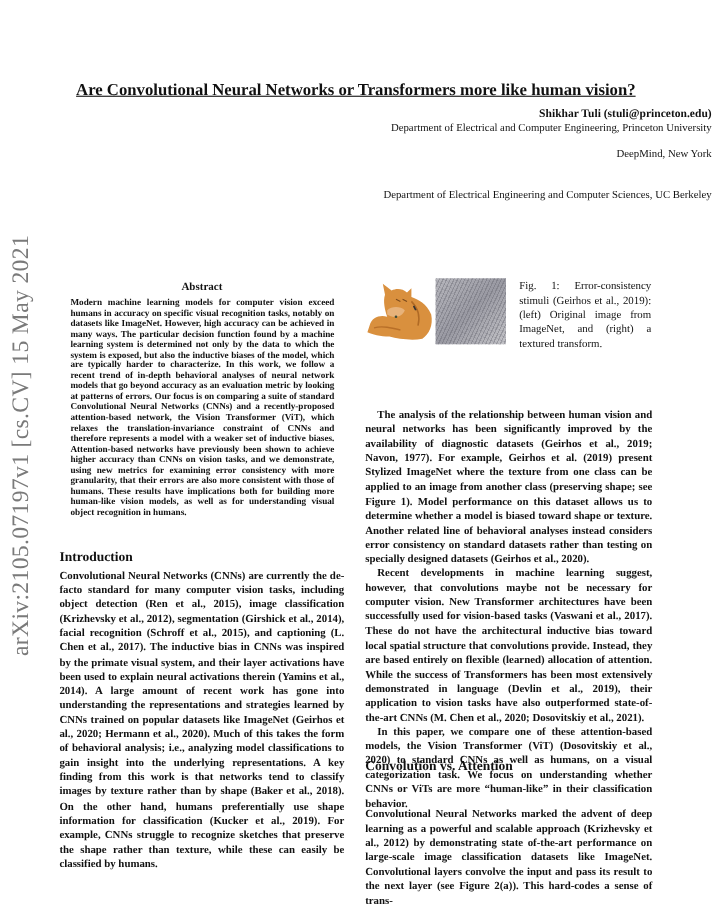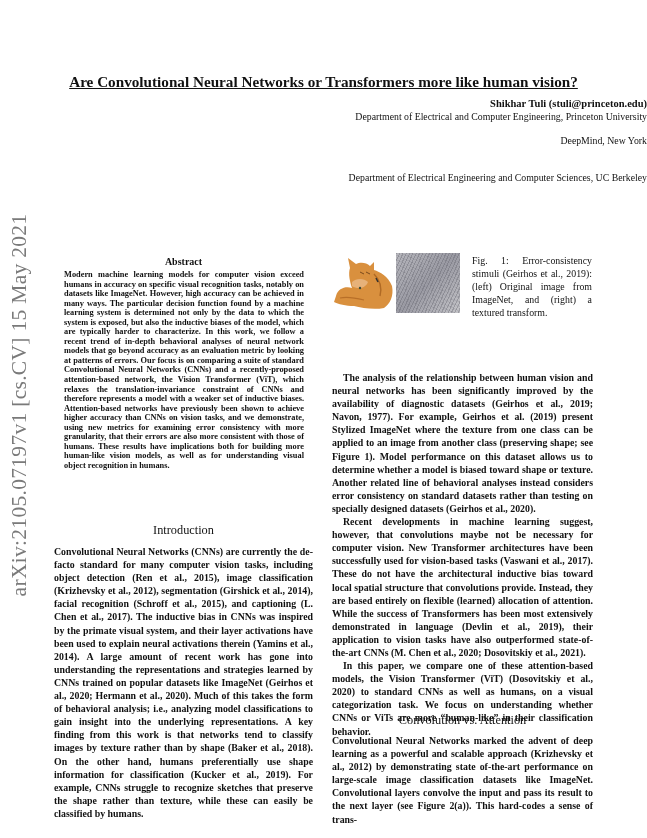--- a/index.html
+++ b/index.html
@@ -12,21 +12,21 @@
   .title { position:absolute; top:73px; left:0; width:647px; text-align:center;
            font-weight:bold; font-size:15.2px;text-decoration:underline; }
   .author-block { position:absolute; left:0; width:647px; text-align:right; }
   .author-name { font-weight:bold; font-size:10.5px; line-height:13px; }
   .author-aff { font-size:9.8px; line-height:13px; }
   .col { position:absolute; text-align:justify;font-weight:bold; }
   .abstract-head { position:absolute; left:54px; width:259px; top:256px; text-align:center;
                    font-weight:bold; font-size:10px; }
   .abstract-body { left:64px; width:240px; top:270px; font-size:8.35px; line-height:9.55px;
                    hyphens:manual; }
-  .section-head { position:absolute; text-align:center; font-weight:normal; font-size:12.3px;margin-top:24px; }
+  .section-head { position:absolute; text-align:left; font-weight:bold; font-size:12.3px; }
   .body-text { font-size:9.85px; line-height:13.1px; }
   .body-text p { margin:0; }
   .indent { text-indent:11px; }
   .fig { position:absolute; left:330px; top:252px; width:135px; height:62px; }
   .fig-cat { position:absolute; left:0; top:0; width:64px; height:60px; }
   .fig-tex { position:absolute; left:66px; top:1px; width:64px; height:60px;
              background:
                repeating-linear-gradient(115deg, rgba(90,90,100,0.35) 0 1px, transparent 1px 3px),
                repeating-linear-gradient(25deg, rgba(140,140,150,0.3) 0 1px, transparent 1px 4px),
                linear-gradient(135deg,#b7b7bd,#9a9aa3 50%,#c4c4c8);
@@ -53,21 +53,21 @@
 <div class="author-block" style="top:171px;">
   <div class="author-aff">Department of Electrical Engineering and Computer Sciences, UC Berkeley</div>
 </div>
 <div class="author-block" style="top:208px;">
 </div>
 
 <div class="abstract-head">Abstract</div>
 <div class="col abstract-body">Modern machine learning models for computer vision exceed humans in accuracy on specific visual recognition tasks, notably on datasets like ImageNet. However, high accuracy can be achieved in many ways. The particular decision function found by a machine learning system is determined not only by the data to which the system is exposed, but also the inductive biases of the model, which are typically harder to characterize. In this work, we follow a recent trend of in-depth behavioral analyses of neural network models that go beyond accuracy as an evaluation metric by looking at patterns of errors. Our focus is on comparing a suite of standard Convolutional Neural Networks (CNNs) and a recently-proposed attention-based network, the Vision Transformer (ViT), which relaxes the translation-invariance constraint of CNNs and therefore represents a model with a weaker set of inductive biases. Attention-based networks have previously been shown to achieve higher accuracy than CNNs on vision tasks, and we demonstrate, using new metrics for examining error consistency with more granularity, that their errors are also more consistent with those of humans. These results have implications both for building more human-like vision models, as well as for understanding visual object recognition in humans.</div>
 
 <div class="section-head" style="left:54px; width:259px; top:499px;">Introduction</div>
-<div class="col body-text" style="left:54px; width:259px; top:517px;margin-top:28px;">
+<div class="col body-text" style="left:54px; width:259px; top:517px;">
   <p>Convolutional Neural Networks (CNNs) are currently the de-facto standard for many computer vision tasks, including object detection (Ren et al., 2015), image classification (Krizhevsky et al., 2012), segmentation (Girshick et al., 2014), facial recognition (Schroff et al., 2015), and captioning (L. Chen et al., 2017). The inductive bias in CNNs was inspired by the primate visual system, and their layer activations have been used to explain neural activations therein (Yamins et al., 2014). A large amount of recent work has gone into understanding the representations and strategies learned by CNNs trained on popular datasets like ImageNet (Geirhos et al., 2020; Hermann et al., 2020). Much of this takes the form of behavioral analysis; i.e., analyzing model classifications to gain insight into the underlying representations. A key finding from this work is that networks tend to classify images by texture rather than by shape (Baker et al., 2018). On the other hand, humans preferentially use shape information for classification (Kucker et al., 2019). For example, CNNs struggle to recognize sketches that preserve the shape rather than texture, while these can easily be classified by humans.</p>
 </div>
 
 <div class="fig">
   <svg class="fig-cat" viewBox="0 0 64 60">
     <rect width="64" height="60" fill="#ffffff"></rect>
     <path d="M6 44 C8 36 16 34 22 36 C20 30 18 22 20 16 L18 6 L26 12 C30 10 36 10 40 14 L44 10 L44 18 C50 20 58 24 62 34 C64 44 60 52 54 56 C44 58 32 56 24 54 C16 54 8 52 4 50 Z" fill="#d9903e"></path>
     <path d="M22 30 C26 26 34 26 38 30 C36 36 28 38 22 34 Z" fill="#e7b27a"></path>
     <path d="M10 46 C18 44 26 46 34 48" stroke="#b86f28" stroke-width="1.2" fill="none"></path>
     <path d="M30 20 L34 22 M36 20 L40 22" stroke="#7a4a1c" stroke-width="1"></path>

